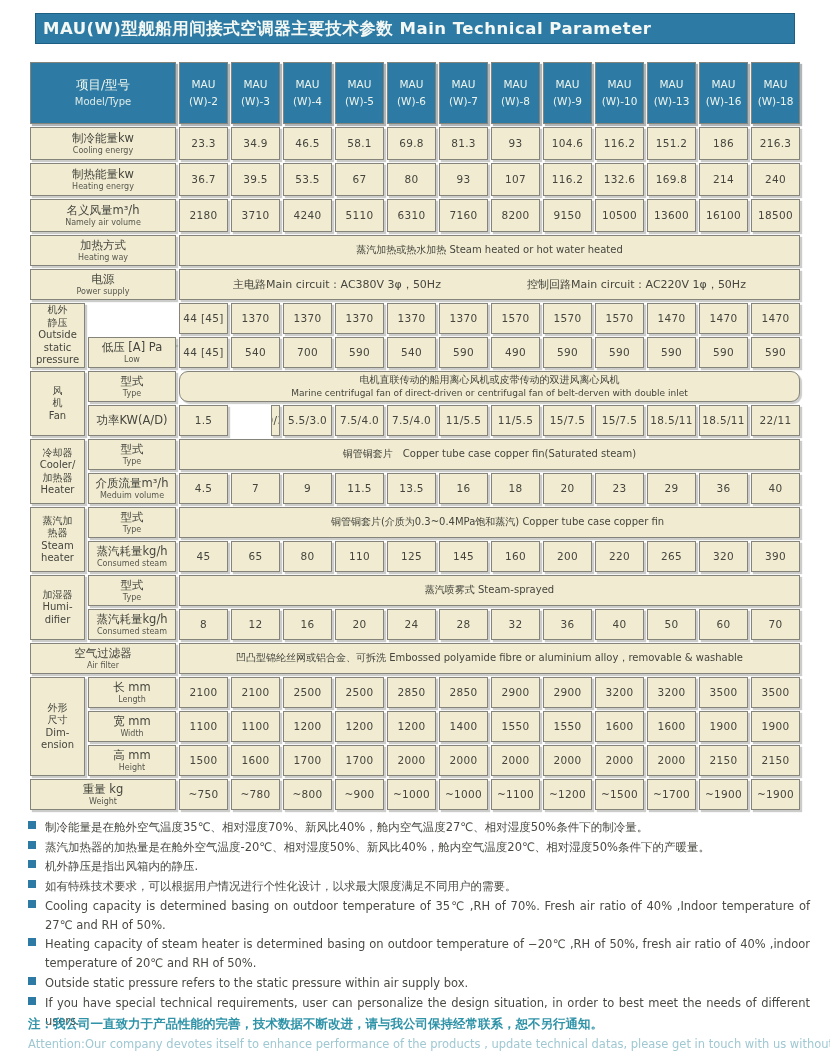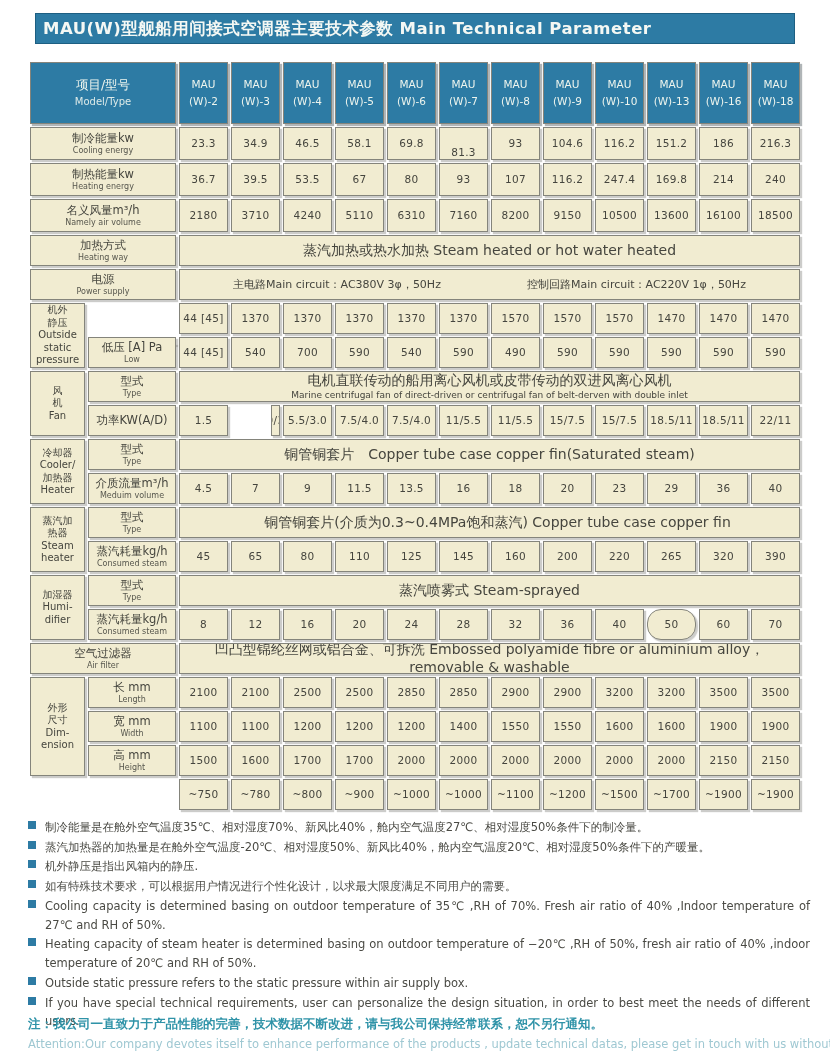--- a/index.html
+++ b/index.html
@@ -31,21 +31,21 @@
   }
   .cell.header{background:#2d7ba4;color:#eef5ee;box-shadow:2px 2px 1px rgba(80,90,95,.45);}
   .cell.corner .zh{font-size:12.5px;}
   .cell.corner .en{font-size:10px;color:#dceae8;margin-top:3px;}
   .cell.model{font-size:10.5px;white-space:pre-line;line-height:1.6;}
   .cell.group{font-size:10px;white-space:pre-line;line-height:1.25;padding:1px;}
   .cell.label .zh{font-size:11.5px;}
   .cell.label .en{font-size:8px;color:#56564d;margin-top:1px;}
   .cell.value{font-size:10.5px;letter-spacing:.3px;}
   .cell.stack{padding:0 4px;}
-  .cell.stack .l0{font-size:14px;}
+  .cell.stack .l0{font-size:10px;}
   .cell.stack .l1{font-size:9px;margin-top:1px;}
   .cell.split{flex-direction:row;justify-content:space-around;font-size:11px;padding:0 10px;}
   .notes{
     position:absolute;left:28px;top:818px;width:782px;
     font-size:11.5px;line-height:1.63;color:#4a4a44;
   }
   .note{position:relative;padding-left:17px;margin-bottom:1px;}
   .note .bullet{
     position:absolute;left:0;top:3px;width:8px;height:8px;background:#2d7ba4;
   }
@@ -125,21 +125,21 @@
     </div>
     <div class="cell value" style="grid-area: 2 / 5;">
       <span>46.5</span>
     </div>
     <div class="cell value" style="grid-area: 2 / 6;">
       <span>58.1</span>
     </div>
     <div class="cell value" style="grid-area: 2 / 7;">
       <span>69.8</span>
     </div>
-    <div class="cell value" style="grid-area: 2 / 8; justify-content: flex-end;">
+    <div class="cell value" style="grid-area: 2 / 8;">
       <span>81.3</span>
     </div>
     <div class="cell value" style="grid-area: 2 / 9;">
       <span>93</span>
     </div>
     <div class="cell value" style="grid-area: 2 / 10;">
       <span>104.6</span>
     </div>
     <div class="cell value" style="grid-area: 2 / 11;">
       <span>116.2</span>
@@ -175,21 +175,21 @@
     <div class="cell value" style="grid-area: 3 / 8;">
       <span>93</span>
     </div>
     <div class="cell value" style="grid-area: 3 / 9;">
       <span>107</span>
     </div>
     <div class="cell value" style="grid-area: 3 / 10;">
       <span>116.2</span>
     </div>
     <div class="cell value" style="grid-area: 3 / 11;">
-      <span>247.4</span>
+      <span>132.6</span>
     </div>
     <div class="cell value" style="grid-area: 3 / 12;">
       <span>169.8</span>
     </div>
     <div class="cell value" style="grid-area: 3 / 13;">
       <span>214</span>
     </div>
     <div class="cell value" style="grid-area: 3 / 14;">
       <span>240</span>
     </div>
@@ -325,21 +325,21 @@
     <div class="cell value" style="grid-area: 8 / 13;">
       <span>590</span>
     </div>
     <div class="cell value" style="grid-area: 8 / 14;">
       <span>590</span>
     </div>
     <div class="cell label" style="grid-area: 9 / 2;">
       <span class="zh">型式</span>
       <span class="en">Type</span>
     </div>
-    <div class="cell stack" style="grid-area: 9 / 3 / auto / span 12;">
+    <div class="cell stack" style="grid-area: 9 / 3 / auto / span 12; border-radius: 9px;">
       <span class="l0">电机直联传动的船用离心风机或皮带传动的双进风离心风机</span>
       <span class="l1">Marine centrifugal fan of direct-driven or centrifugal fan of belt-derven with double inlet</span>
     </div>
     <div class="cell label" style="grid-area: 10 / 2;">
       <span class="zh">功率KW(A/D)</span>
     </div>
     <div class="cell value" style="grid-area: 10 / 3;">
       <span>1.5</span>
     </div>
     <div class="cell value" style="grid-area: 10 / 4; margin-left: 40px;">
@@ -500,21 +500,21 @@
     </div>
     <div class="cell value" style="grid-area: 16 / 9;">
       <span>32</span>
     </div>
     <div class="cell value" style="grid-area: 16 / 10;">
       <span>36</span>
     </div>
     <div class="cell value" style="grid-area: 16 / 11;">
       <span>40</span>
     </div>
-    <div class="cell value" style="grid-area: 16 / 12; border-radius: 14px;">
+    <div class="cell value" style="grid-area: 16 / 12;">
       <span>50</span>
     </div>
     <div class="cell value" style="grid-area: 16 / 13;">
       <span>60</span>
     </div>
     <div class="cell value" style="grid-area: 16 / 14;">
       <span>70</span>
     </div>
     <div class="cell label" style="grid-area: 17 / 1 / auto / span 2;">
       <span class="zh">空气过滤器</span>
@@ -635,20 +635,24 @@
       <span>2000</span>
     </div>
     <div class="cell value" style="grid-area: 20 / 12;">
       <span>2000</span>
     </div>
     <div class="cell value" style="grid-area: 20 / 13;">
       <span>2150</span>
     </div>
     <div class="cell value" style="grid-area: 20 / 14;">
       <span>2150</span>
+    </div>
+    <div class="cell label" style="grid-area: 21 / 1 / auto / span 2;">
+      <span class="zh">重量 kg</span>
+      <span class="en">Weight</span>
     </div>
     <div class="cell value" style="grid-area: 21 / 3;">
       <span>~750</span>
     </div>
     <div class="cell value" style="grid-area: 21 / 4;">
       <span>~780</span>
     </div>
     <div class="cell value" style="grid-area: 21 / 5;">
       <span>~800</span>
     </div>

